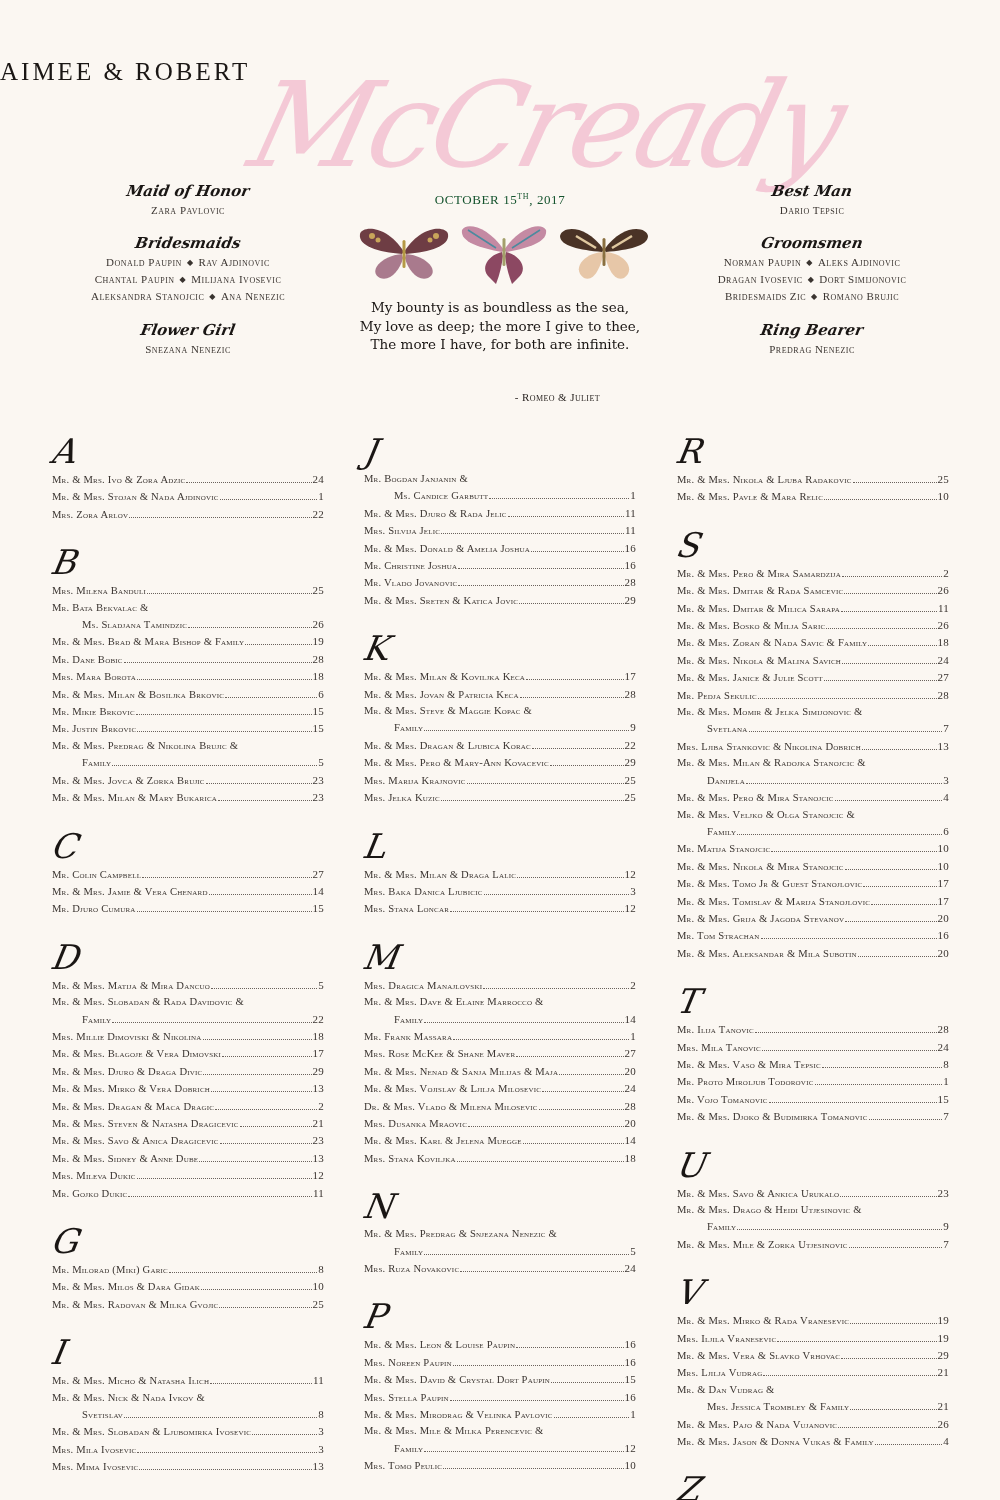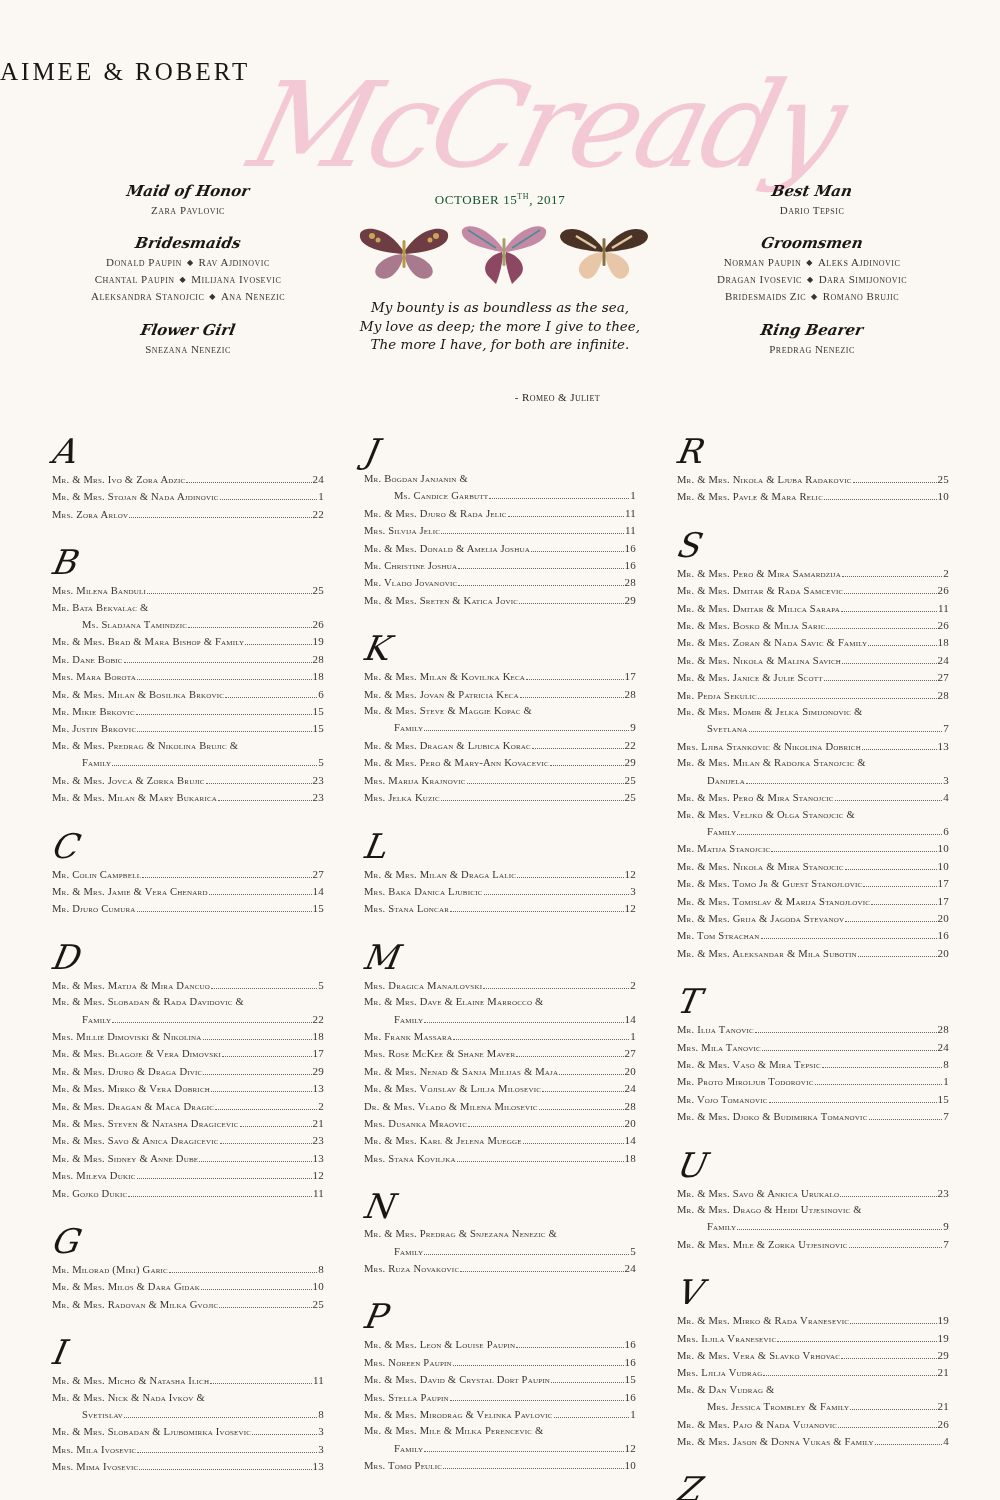--- a/index.html
+++ b/index.html
@@ -20,21 +20,21 @@
     position: absolute; top: 192px; left: 400px; width: 200px; text-align: center;
     font-size: 13px; letter-spacing: 0.6px; color: #14532d; font-variant: small-caps;
   }
   .date sup { font-size: 8px; }
 
   .butterflies { position: absolute; left: 356px; top: 222px; width: 296px; height: 62px; display: flex; justify-content: space-between; }
   .bfly { width: 96px; height: 62px; }
 
   .quote {
     position: absolute; top: 298px; left: 345px; width: 310px; text-align: center;
-    font-family: "DejaVu Serif", serif; font-style: italic; font-size: 13.5px; line-height: 18.5px; color: #1a1614;
+    font-family: "DejaVu Serif", serif; font-size: 13.5px; line-height: 18.5px; color: #1a1614;
   }
   .quote-attr { position: absolute; top: 391px; left: 400px; width: 200px; text-align: right; font-size: 11px; font-variant: small-caps; letter-spacing: .4px; }
 
   .party { position: absolute; width: 260px; text-align: center; }
   .party.left { left: 58px; top: 180px; }
   .party.right { left: 682px; top: 180px; }
   .role { font-family: "DejaVu Serif", serif; font-style: italic; font-weight: bold; font-size: 15px; color: #1a1614; height: 22px; line-height: 22px; transform: skewX(-10deg); }
   .pname { font-size: 11px; font-variant: small-caps; letter-spacing: .5px; line-height: 16px; color: #3a3430; }
   .pgroup { margin-bottom: 14px; }
   .sep { display: inline-block; margin: 0 5px; font-size: 8px; vertical-align: 1px; }
@@ -117,21 +117,21 @@
     </div>
   </div>
 <div class="party right" id="party-right">
     <div class="pgroup">
       <div class="role">Best Man</div>
       <div class="pname"><span>Dario Tepsic</span></div>
     </div>
     <div class="pgroup">
       <div class="role">Groomsmen</div>
       <div class="pname"><span>Norman Paupin</span><span class="sep">◆</span><span>Aleks Ajdinovic</span></div>
-      <div class="pname"><span>Dragan Ivosevic</span><span class="sep">◆</span><span>Dara Simijonovic</span></div>
+      <div class="pname"><span>Dragan Ivosevic</span><span class="sep">◆</span><span>Dort Simijonovic</span></div>
       <div class="pname"><span>Bridesmaids Zic</span><span class="sep">◆</span><span>Romano Brujic</span></div>
     </div>
     <div class="pgroup">
       <div class="role">Ring Bearer</div>
       <div class="pname"><span>Predrag Nenezic</span></div>
     </div>
   </div>
 
 <div class="col c1">
     <div class="section">

